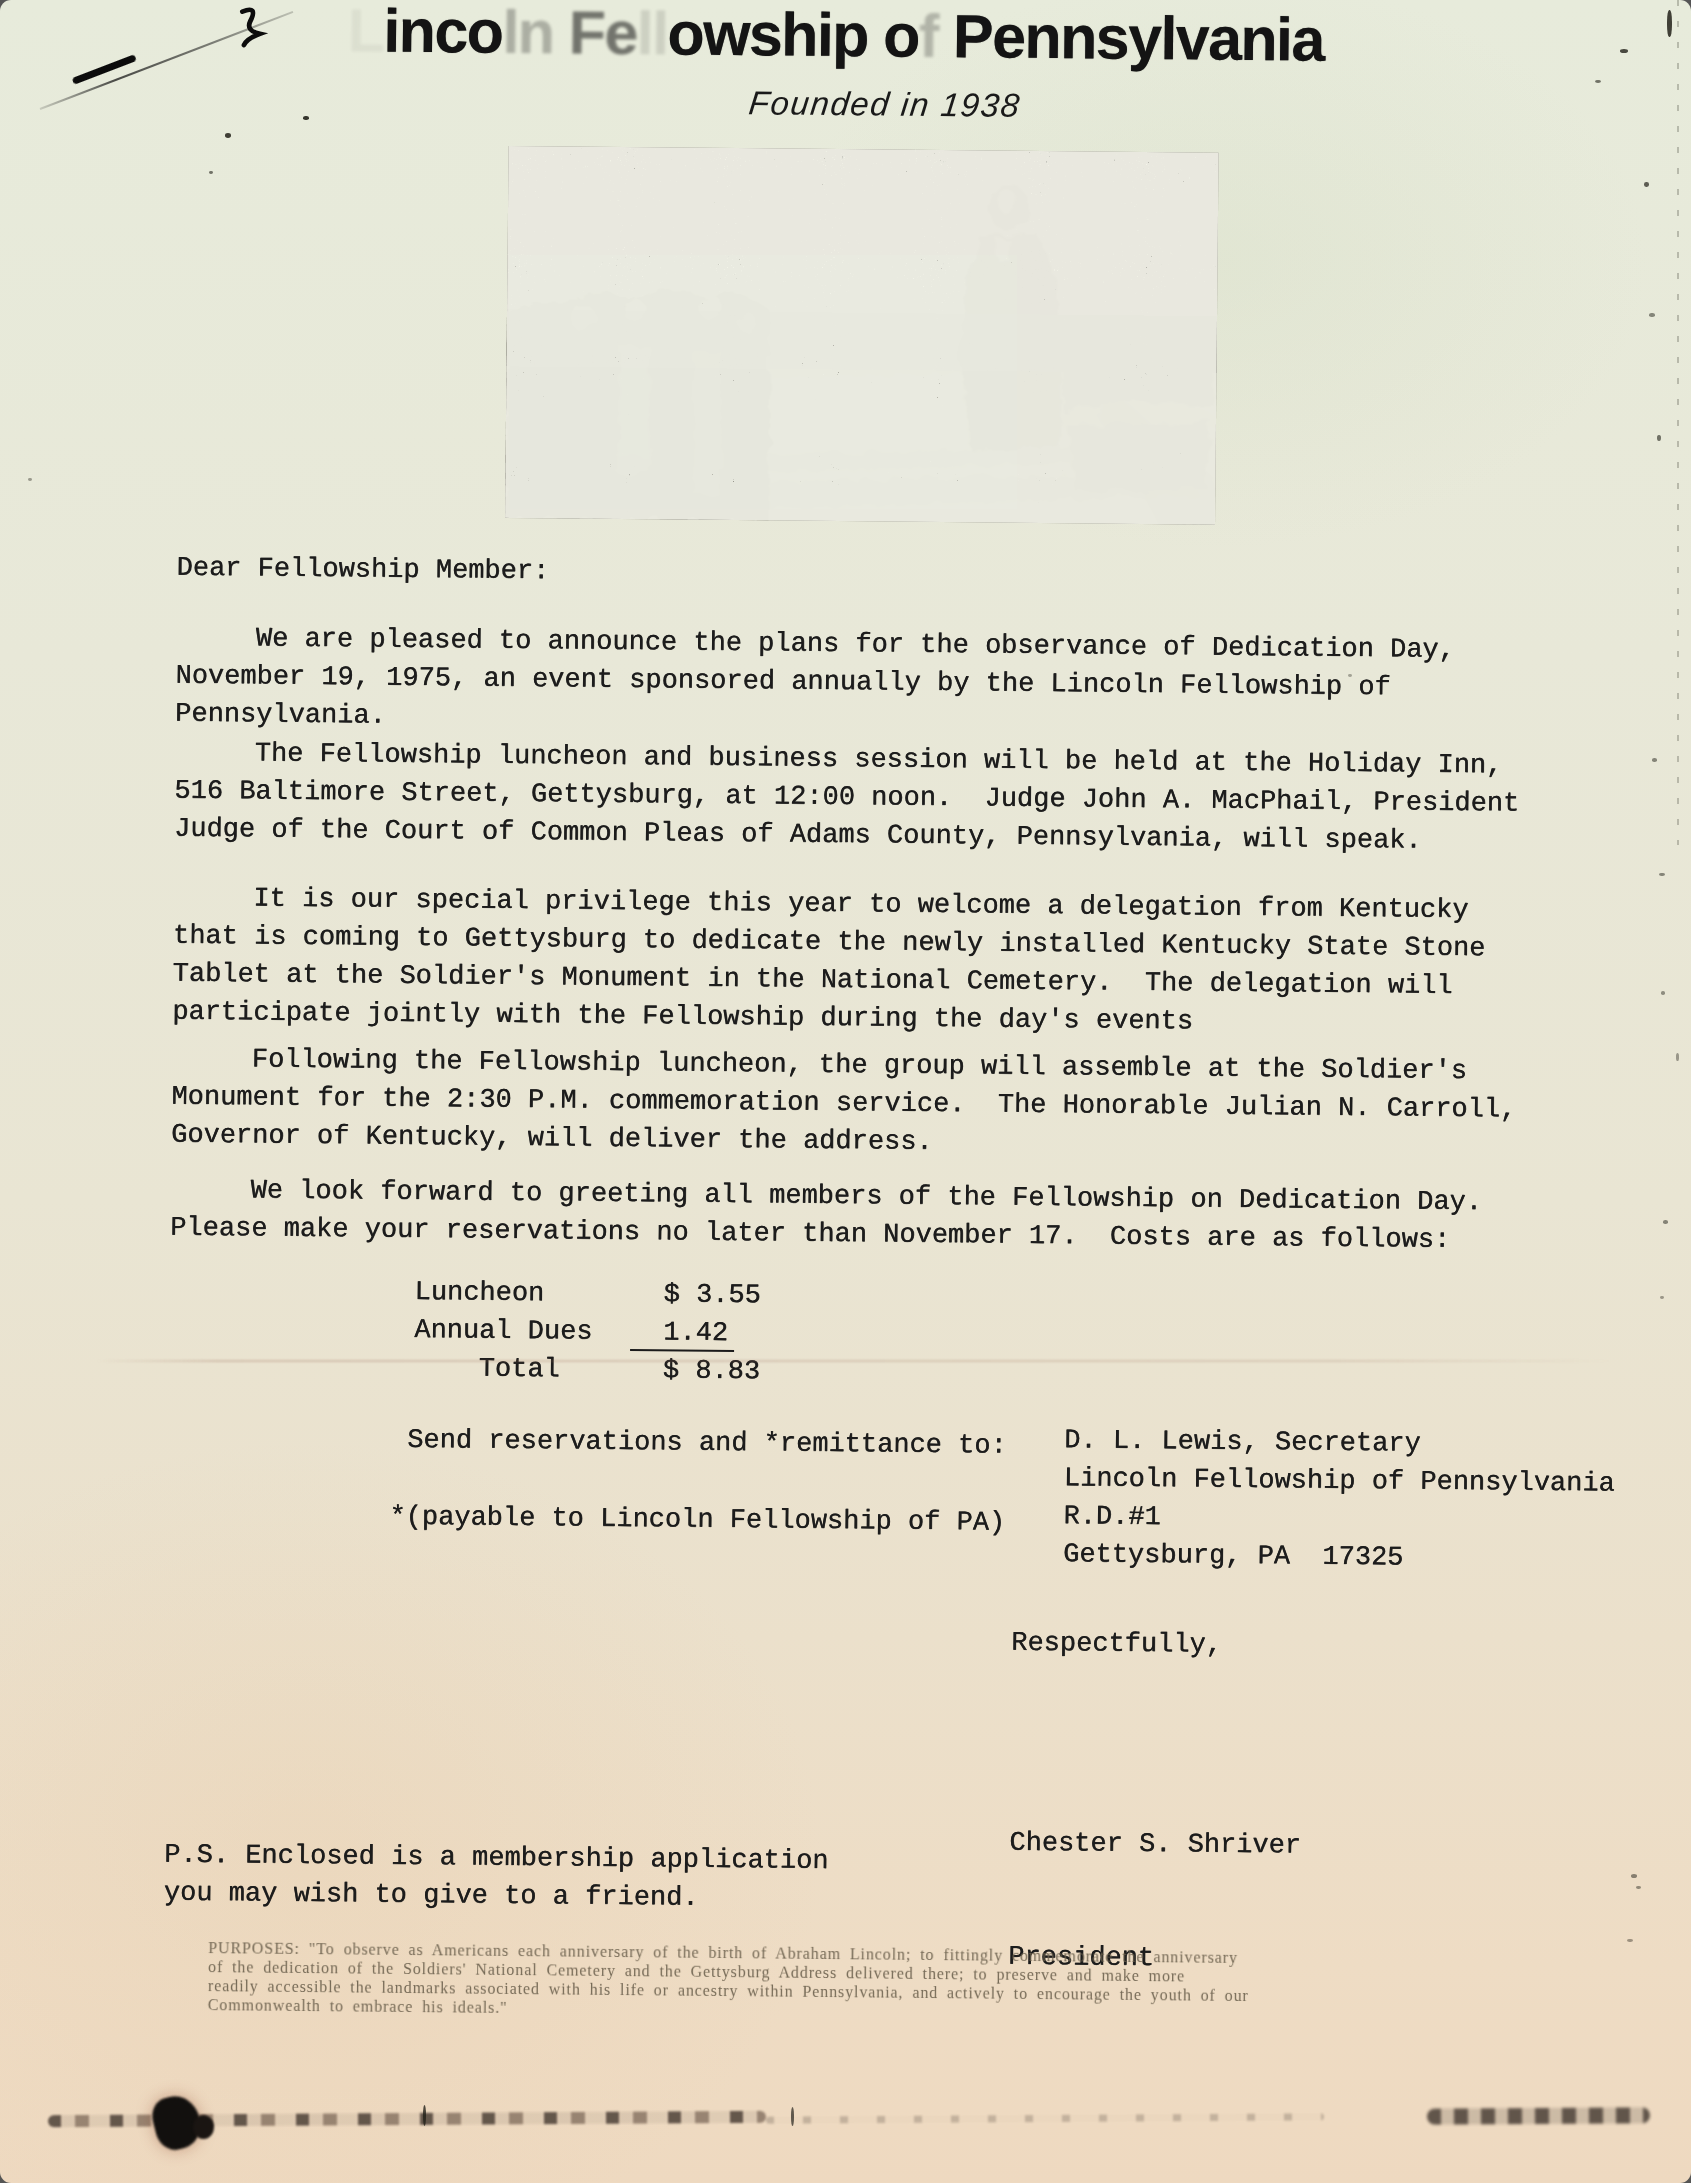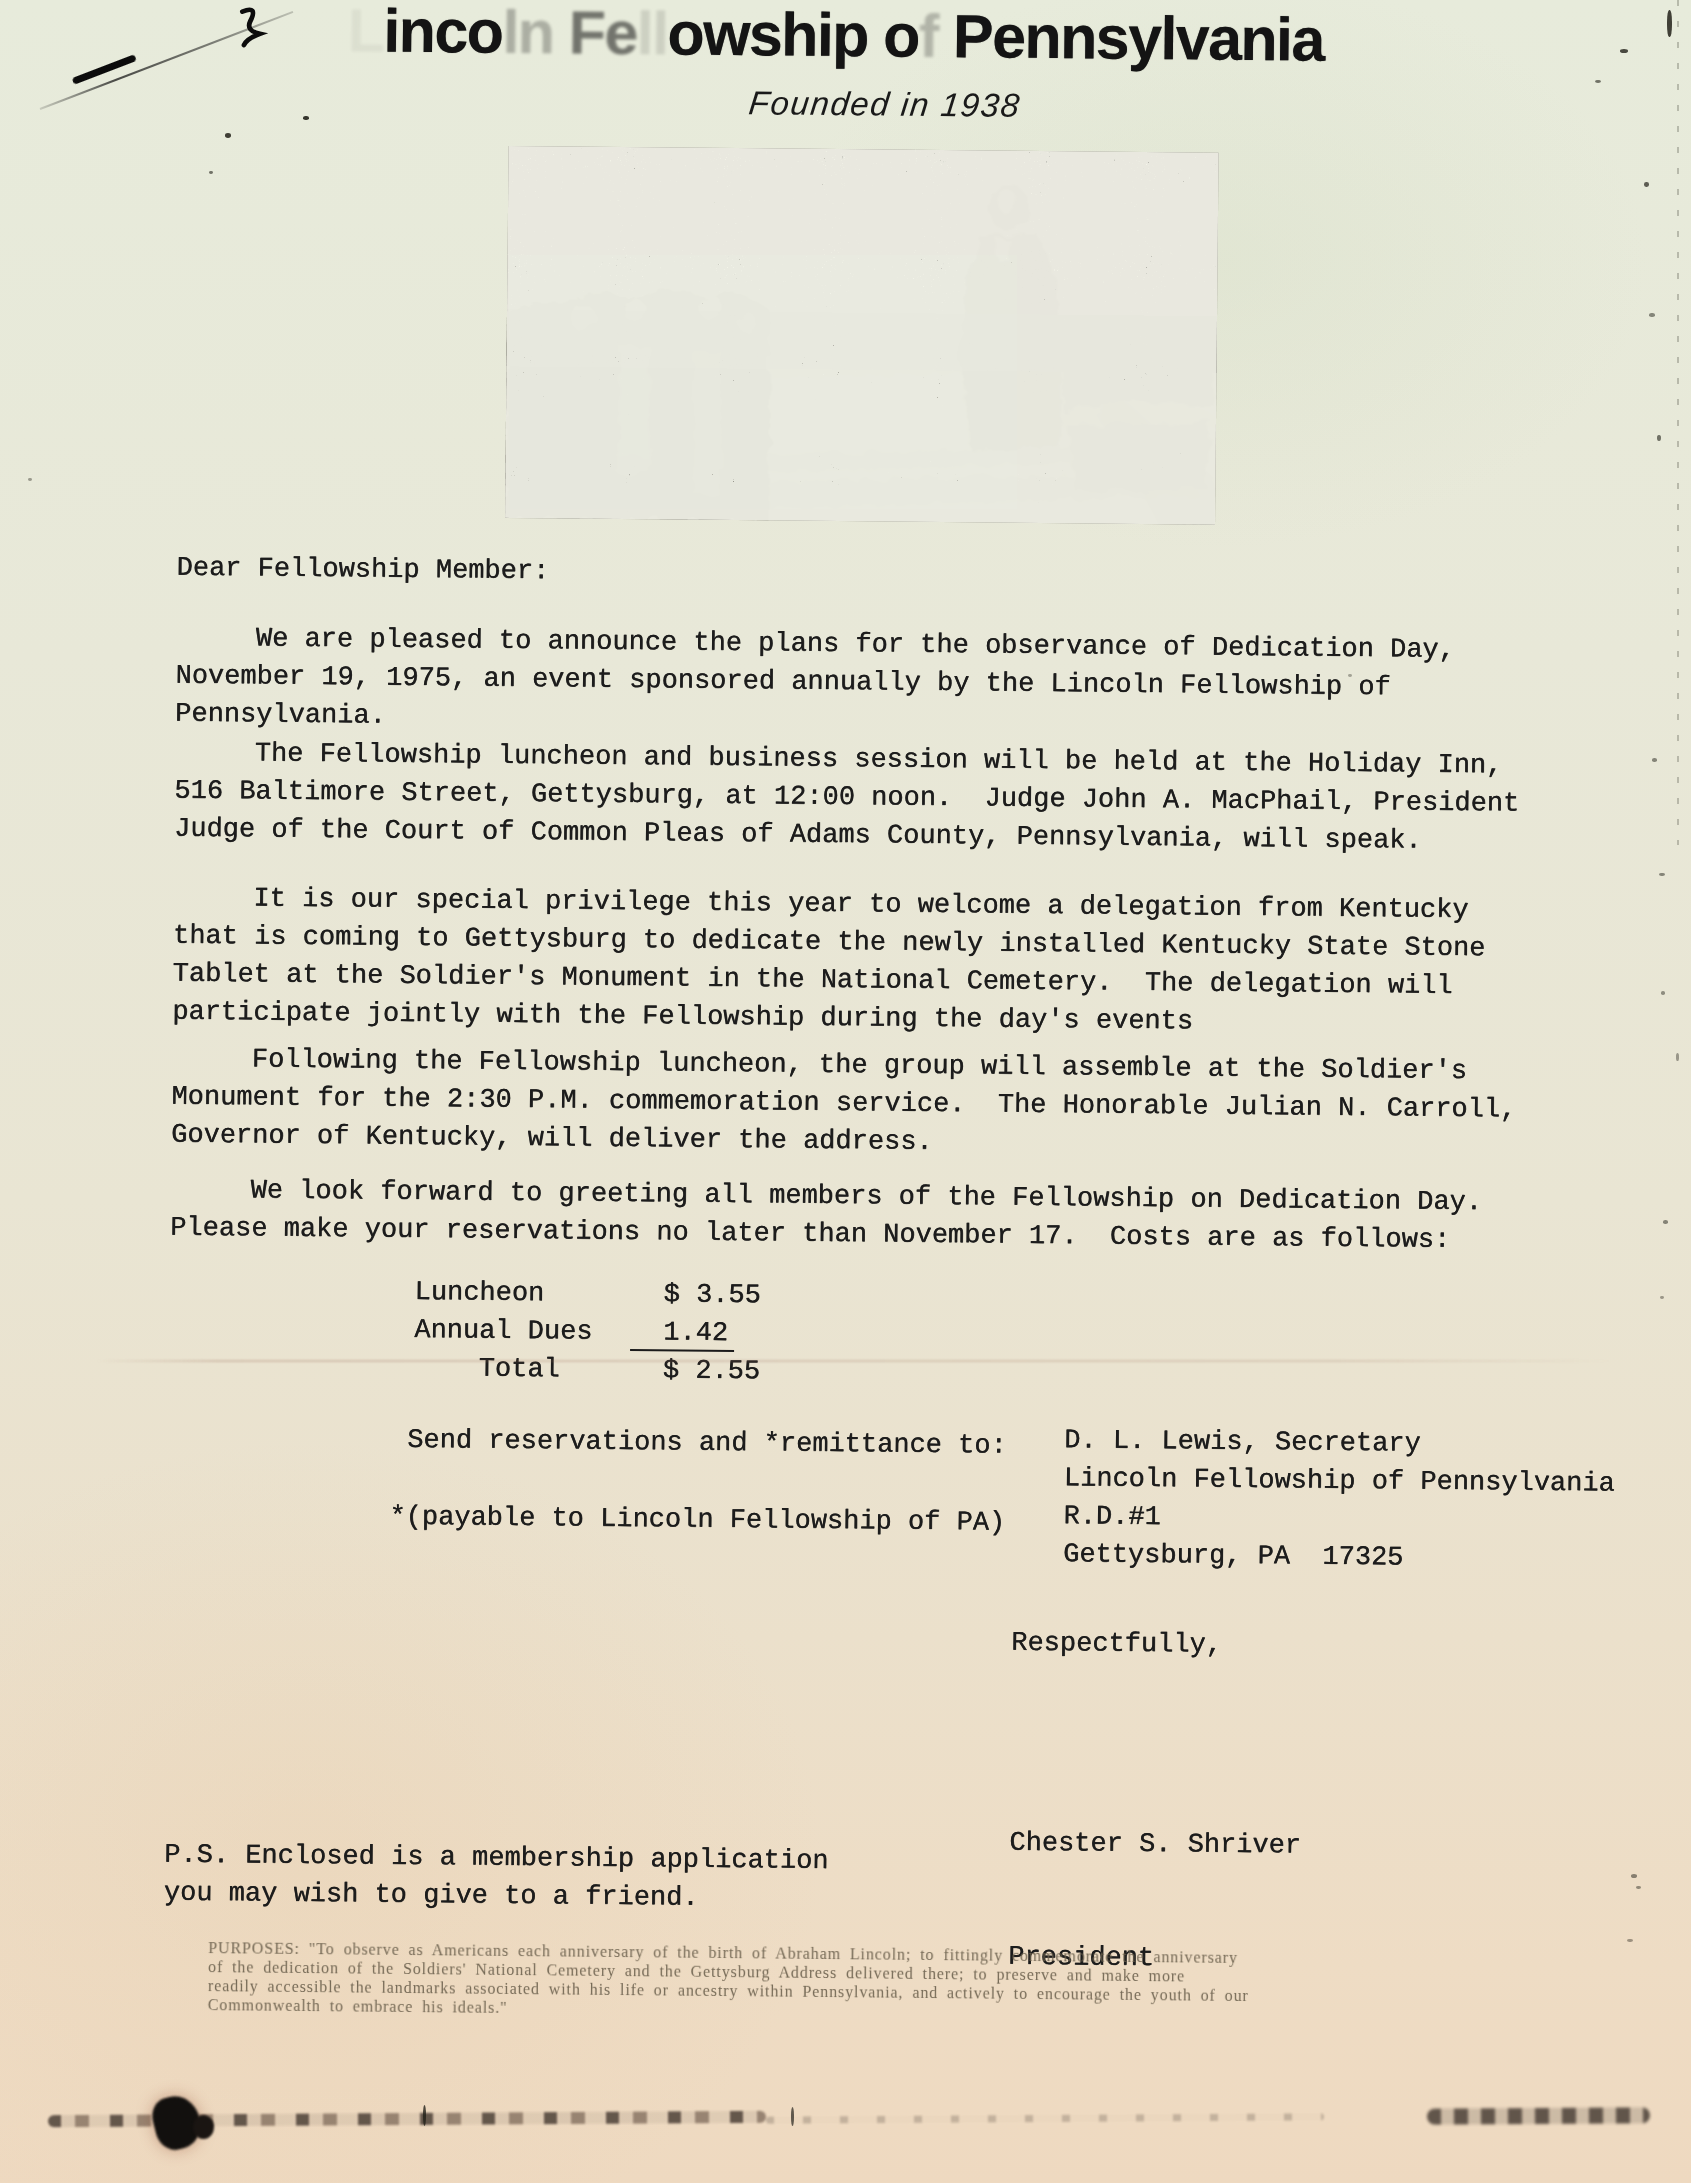--- a/index.html
+++ b/index.html
@@ -5,20 +5,21 @@
   html,body{margin:0;padding:0;background:#555;}
   .page{
     position:relative;
     width:1691px;height:2183px;
     overflow:hidden;
     background-image:
       radial-gradient(ellipse 718px 478px at 72% 12%, rgba(208,218,192,.28), transparent 60%),
       radial-gradient(ellipse 797px 638px at 18% 85%, rgba(232,206,174,.35), transparent 65%),
       linear-gradient(180deg,#e7ebdb 0%, #e8e8d8 30%, #e9e5d3 55%, #ebe0cb 75%, #eedcc4 90%, #eed9c0 100%);
     font-family:"Liberation Sans", sans-serif;
+    border-radius:11px;
   }
   .rot{position:absolute;left:0;top:0;width:1691px;height:2183px;transform:rotate(0.55deg);transform-origin:0 0;}
   .block{position:absolute;}
   .mono{
     font-family:"Liberation Mono","DejaVu Sans Mono",monospace;
     font-size:27px;line-height:38px;color:#1c1c1c;white-space:pre;
     text-shadow:0.4px 0 0 rgba(28,28,28,.75), 0 0.3px 0 rgba(28,28,28,.55);
   }
   .para > div:first-child{text-indent:80px;}
   .title{
@@ -161,21 +162,21 @@
     <div class="block mono para p2"><div>The Fellowship luncheon and business session will be held at the Holiday Inn,</div><div>516 Baltimore Street, Gettysburg, at 12:00 noon.  Judge John A. MacPhail, President</div><div>Judge of the Court of Common Pleas of Adams County, Pennsylvania, will speak.</div></div>
     <div class="block mono para p3"><div>It is our special privilege this year to welcome a delegation from Kentucky</div><div>that is coming to Gettysburg to dedicate the newly installed Kentucky State Stone</div><div>Tablet at the Soldier's Monument in the National Cemetery.  The delegation will</div><div>participate jointly with the Fellowship during the day's events</div></div>
     <div class="block mono para p4"><div>Following the Fellowship luncheon, the group will assemble at the Soldier's</div><div>Monument for the 2:30 P.M. commemoration service.  The Honorable Julian N. Carroll,</div><div>Governor of Kentucky, will deliver the address.</div></div>
     <div class="block mono para p5"><div>We look forward to greeting all members of the Fellowship on Dedication Day.</div><div>Please make your reservations no later than November 17.  Costs are as follows:</div></div>
 
     <div class="mono cost-label r1">Luncheon</div>
     <div class="mono cost-amt r1">$ 3.55</div>
     <div class="mono cost-label r2">Annual Dues</div>
     <div class="mono cost-amt r2"><span class="uline">1.42</span></div>
     <div class="mono cost-label r3">    Total</div>
-    <div class="mono cost-amt r3">$ 2.55</div>
+    <div class="mono cost-amt r3">$ 8.83</div>
 
     <div class="block mono send-line">Send reservations and *remittance to:</div>
     <div class="block mono payable-line">*(payable to Lincoln Fellowship of PA)</div>
     <div class="block mono remit-col"><div>D. L. Lewis, Secretary</div><div>Lincoln Fellowship of Pennsylvania</div><div>R.D.#1</div><div>Gettysburg, PA  17325</div></div>
 
     <div class="block mono closing">Respectfully,</div>
 
     <div class="block mono sigblock">
       <div>Chester S. Shriver</div>
       <div>President</div>

